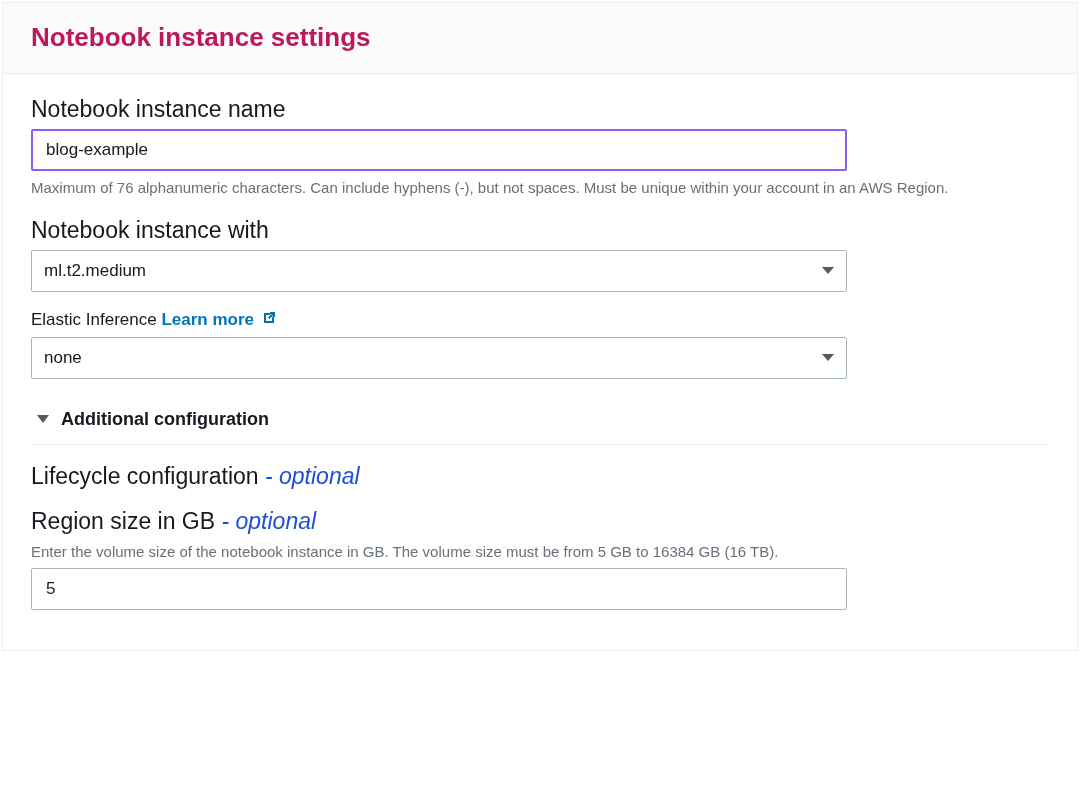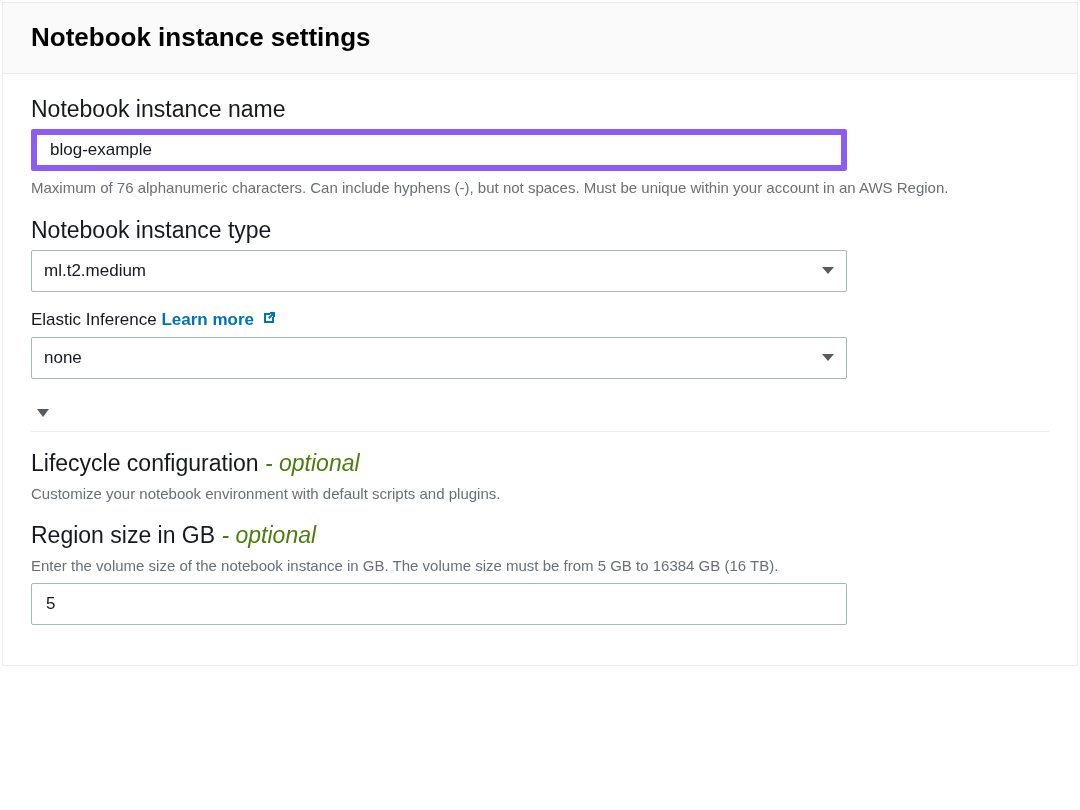--- a/index.html
+++ b/index.html
@@ -17,36 +17,36 @@
     background: #ffffff;
   }
   .panel-header {
     background: #fafafa;
     border-bottom: 1px solid #eaeded;
     padding: 18px 28px 18px 28px;
   }
   .panel-title {
     font-size: 26px;
     font-weight: 700;
-    color: #000000;
+    color: #be185d;
     margin: 0;
     line-height: 1.3;
   }
   .panel-body {
     padding: 22px 28px 40px 28px;
   }
   .field { margin-bottom: 18px; }
   .field-label {
     font-size: 23px;
     color: #16191f;
     margin-bottom: 6px;
   }
   .field-label .optional {
     font-style: italic;
-    color: #4d7c0f;
+    color: #1d4ed8;
     font-weight: 400;
     margin-top: 7px;
   }
   .field-hint {
     font-size: 15px;
     color: #687078;
     margin-top: 6px;
     line-height: 1.45;
   }
   .field-hint-above {
@@ -63,21 +63,21 @@
     border-radius: 2px;
     padding: 0 12px;
     font-size: 17px;
     color: #16191f;
     background: #ffffff;
     display: flex;
     align-items: center;
     justify-content: space-between;
   }
   .text-input.focused {
-    border: 6px solid #8b5cf6;
+    border: 2px solid #8b5cf6;
     padding: 0 11px;
   }
   .text-input input {
     border: none;
     outline: none;
     width: 100%;
     font-size: 17px;
     font-family: inherit;
     color: #16191f;
     background: transparent;
@@ -132,21 +132,21 @@
 
     <div class="field">
       <div class="field-label">Notebook instance name</div>
       <div class="text-input focused">
         <input type="text" value="blog-example" style="">
       </div>
       <div class="field-hint">Maximum of 76 alphanumeric characters. Can include hyphens (-), but not spaces. Must be unique within your account in an AWS Region.</div>
     </div>
 
     <div class="field">
-      <div class="field-label">Notebook instance type</div>
+      <div class="field-label">Notebook instance with</div>
       <div class="select-box">
         <span>ml.t2.medium</span>
         <span class="select-caret"></span>
       </div>
     </div>
 
     <div class="field">
       <div class="ei-row">
         <span class="lbl">Elastic Inference</span>
         <a href="#" class="link">
@@ -160,28 +160,28 @@
         </a>
       </div>
       <div class="select-box">
         <span>none</span>
         <span class="select-caret"></span>
       </div>
     </div>
 
     <div class="expander-row">
       <span class="exp-caret"></span>
+      <span class="exp-title">Additional configuration</span>
     </div>
 
     <div class="field">
       <div class="field-label">
         <span>Lifecycle configuration</span>
         <span class="optional">- optional</span>
       </div>
-      <div class="field-hint-above">Customize your notebook environment with default scripts and plugins.</div>
     </div>
 
     <div class="field" style="margin-bottom:0;">
       <div class="field-label">
         <span>Region size in GB</span>
         <span class="optional">- optional</span>
       </div>
       <div class="field-hint-above">Enter the volume size of the notebook instance in GB. The volume size must be from 5 GB to 16384 GB (16 TB).</div>
       <div class="text-input">
         <input type="text" value="5" style="">

